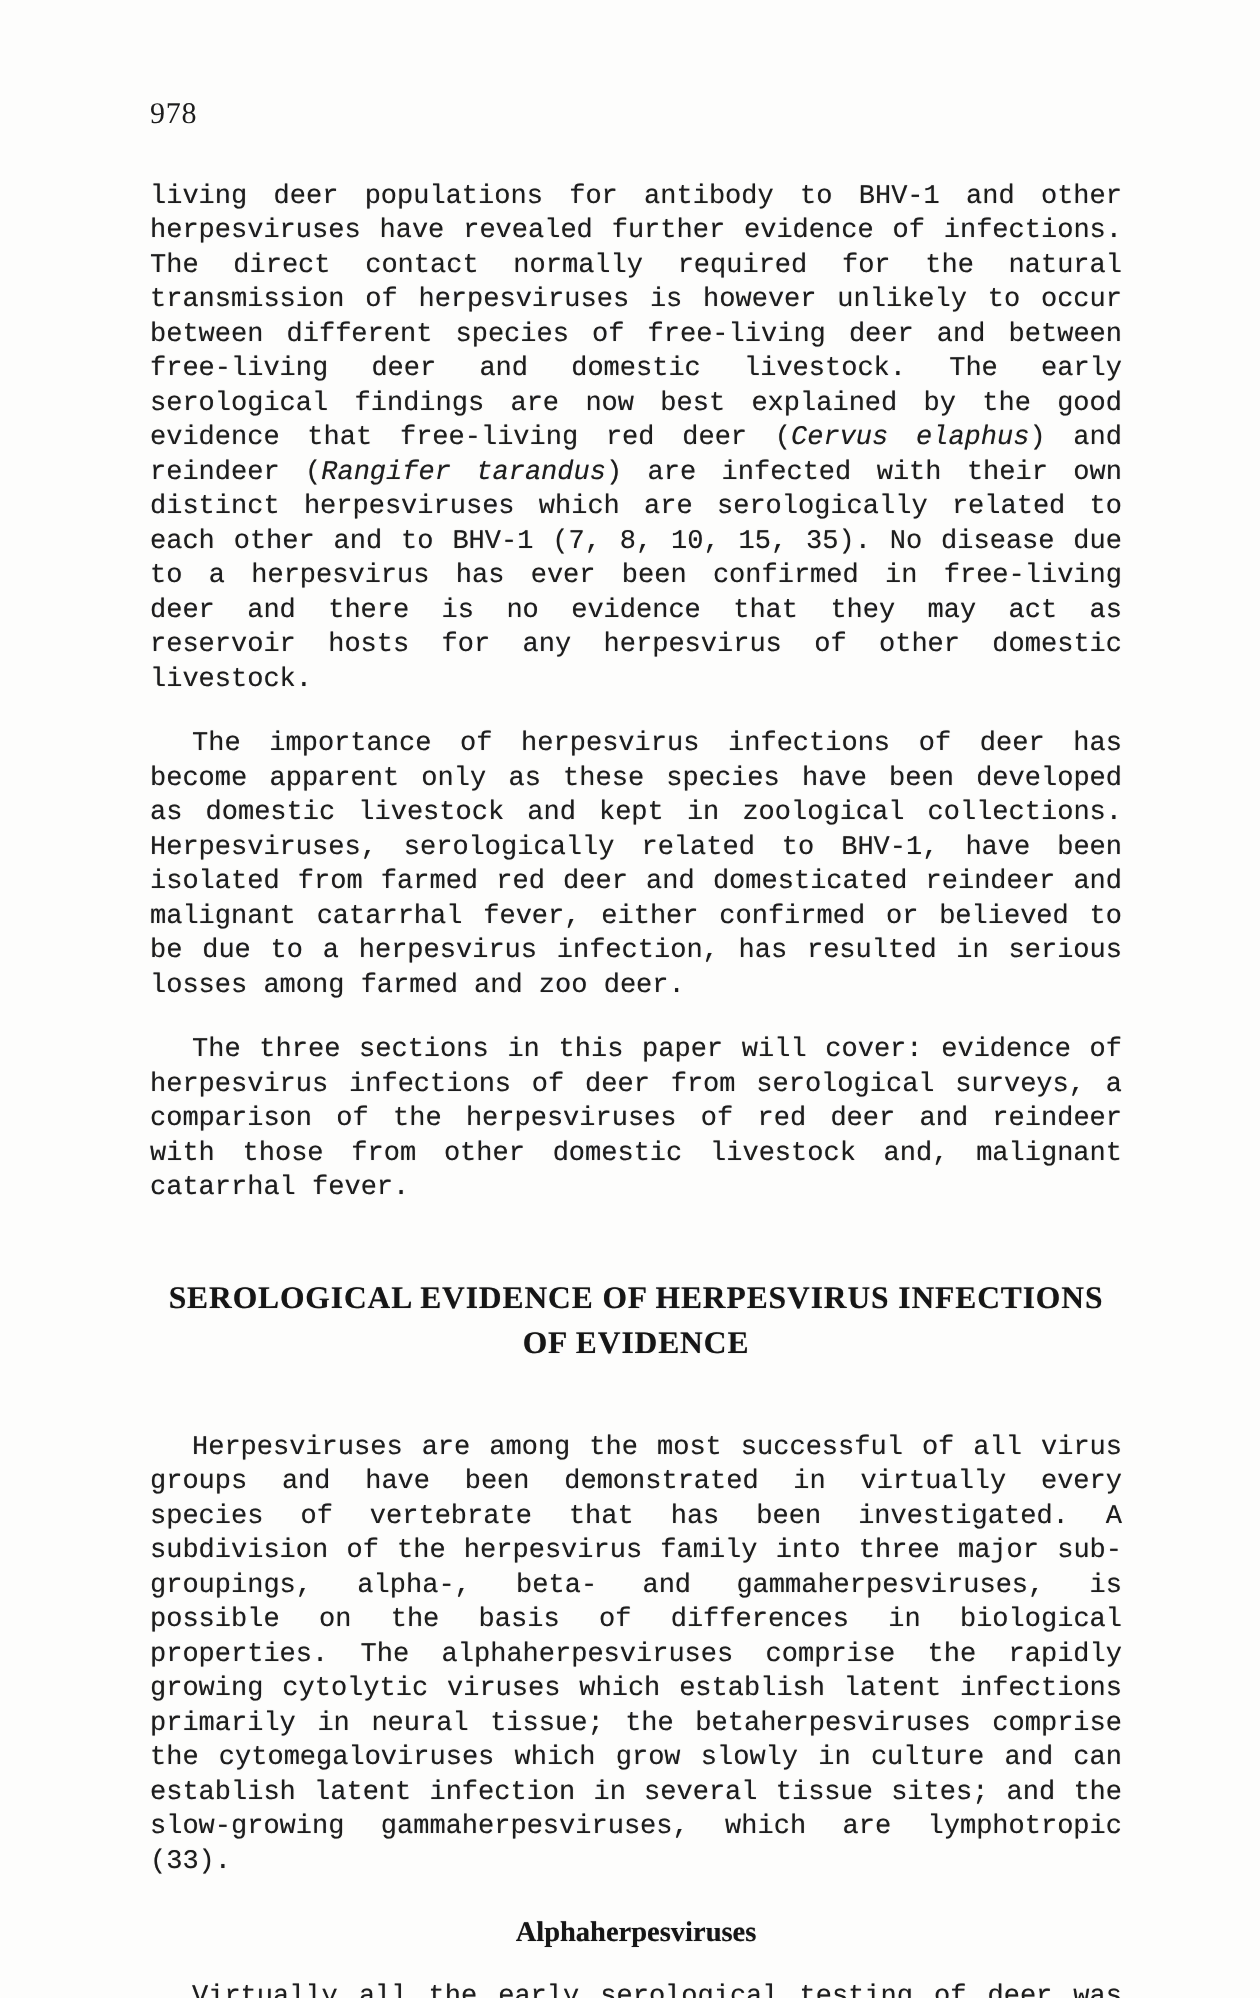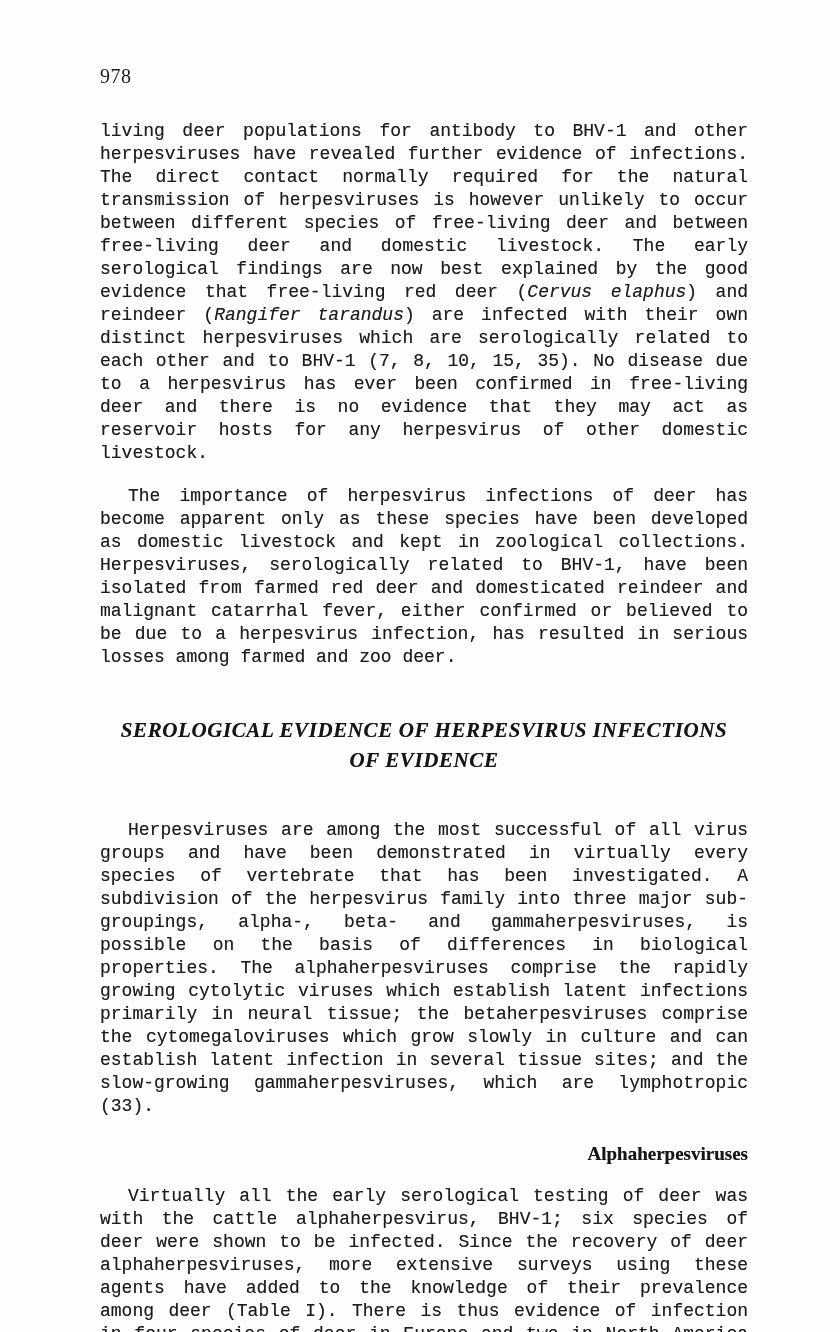--- a/index.html
+++ b/index.html
@@ -42,47 +42,47 @@
   .indent { text-indent: 28px; margin-top: 20px; }
   .section-heading {
     margin: 46px 0 44px 0;
     text-align: center;
     font-size: 21px;
     line-height: 30px;
     font-weight: bold;
     letter-spacing: 0.6px;
     color: #161616;
     text-shadow: 0 0 0.5px rgba(20,20,20,0.6);
-    font-style: italic;
   }
   .heading-line { display: block; }
   .subsection-heading {
     margin: 24px 0 13px 0;
     font-size: 19px;
     line-height: 23px;
     font-weight: bold;
-    text-align: right;
+    text-align: center;
     color: #161616;
     text-shadow: 0 0 0.5px rgba(20,20,20,0.6);
   }
   .body-para i { font-style: italic; }
 </style>
 </head>
 <body>
 
 <div class="page">
 
   <div class="page-number">978</div>
 
   <main class="text-column">
 
     <p class="body-para flush">living deer populations for antibody to BHV-1 and other herpesviruses have revealed further evidence of infections. The direct contact normally required for the natural transmission of herpesviruses is however unlikely to occur between different species of free-living deer and between free-living deer and domestic livestock. The early serological findings are now best explained by the good evidence that free-living red deer (<i>Cervus elaphus</i>) and reindeer (<i>Rangifer tarandus</i>) are infected with their own distinct herpesviruses which are serologically related to each other and to BHV-1 (7, 8, 10, 15, 35). No disease due to a herpesvirus has ever been confirmed in free-living deer and there is no evidence that they may act as reservoir hosts for any herpesvirus of other domestic livestock.</p>
 
     <p class="body-para indent">The importance of herpesvirus infections of deer has become apparent only as these species have been developed as domestic livestock and kept in zoological collections. Herpesviruses, serologically related to BHV-1, have been isolated from farmed red deer and domesticated reindeer and malignant catarrhal fever, either confirmed or believed to be due to a herpesvirus infection, has resulted in serious losses among farmed and zoo deer.</p>
 
+    <p class="body-para indent">The three sections in this paper will cover: evidence of herpesvirus infections of deer from serological surveys, a comparison of the herpesviruses of red deer and reindeer with those from other domestic livestock and, malignant catarrhal fever.</p>
 
     <h1 class="section-heading">
       <span class="heading-line">SEROLOGICAL EVIDENCE OF HERPESVIRUS INFECTIONS</span>
       <span class="heading-line">OF EVIDENCE</span>
     </h1>
 
     <p class="body-para indent">Herpesviruses are among the most successful of all virus groups and have been demonstrated in virtually every species of vertebrate that has been investigated. A subdivision of the herpesvirus family into three major sub-groupings, alpha-, beta- and gammaherpesviruses, is possible on the basis of differences in biological properties. The alphaherpesviruses comprise the rapidly growing cytolytic viruses which establish latent infections primarily in neural tissue; the betaherpesviruses comprise the cytomegaloviruses which grow slowly in culture and can establish latent infection in several tissue sites; and the slow-growing gammaherpesviruses, which are lymphotropic (33).</p>
 
     <h2 class="subsection-heading">Alphaherpesviruses</h2>
 

